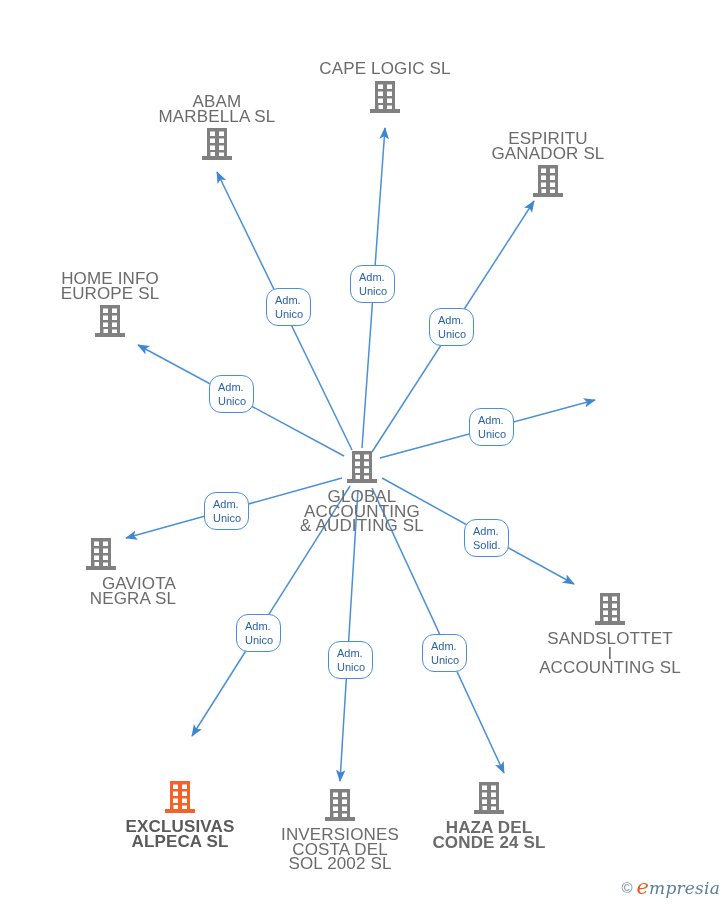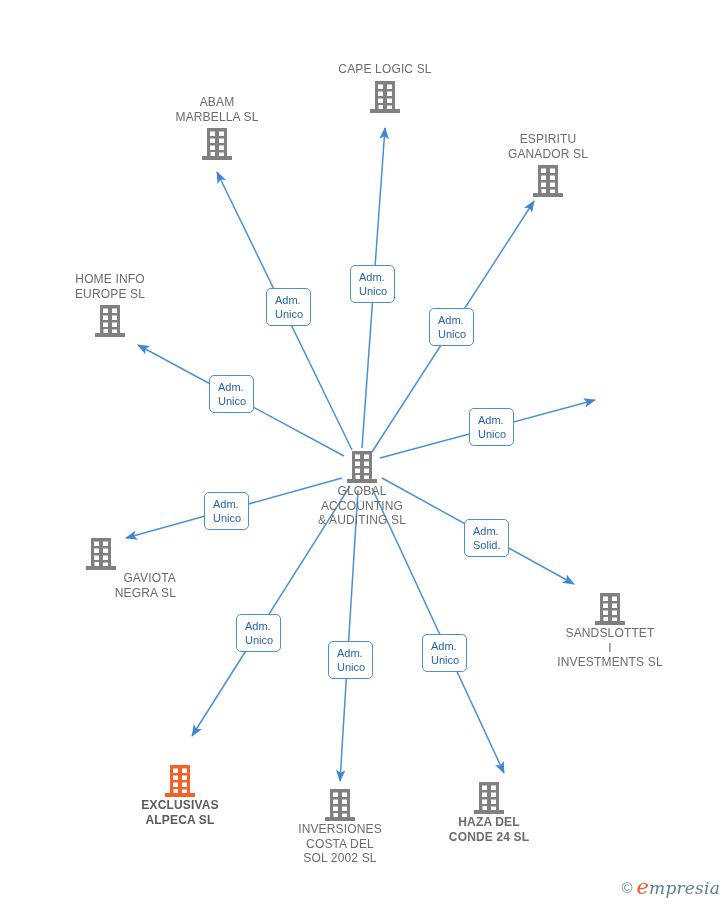--- a/index.html
+++ b/index.html
@@ -32,37 +32,37 @@
     margin-left: -75px;
     text-align: center;
     line-height: 14.5px;
   }
   .node .bldg {
     display: block;
     margin: 0 auto;
   }
   .node .caption {
     display: block;
-    font-size: 12px;
+    font-size: 17px;
     color: #6b6b6b;
     letter-spacing: 0.15px;
     white-space: pre-line;
   }
   .node.label-above .caption { margin-bottom: 3px; }
-  .node.label-below .caption { margin-top: 0; }
+  .node.label-below .caption { margin-top: 6px; }
   .node.focus .caption {
     color: #5a5a5a;
     font-weight: bold;
   }
   .edge-label {
     position: absolute;
     box-sizing: border-box;
     background: #ffffff;
     border: 1.4px solid #4a90d9;
-    border-radius: 5px;
+    border-radius: 12px;
     color: #2a62ad;
     font-size: 11px;
     line-height: 14px;
     padding: 4px 7px 4px 8px;
     text-align: left;
     white-space: pre-line;
     z-index: 4;
   }
   .watermark {
     position: absolute;
@@ -255,24 +255,24 @@
         <rect x="9" y="11.5" width="5" height="4.5"></rect>
           <rect x="18" y="11.5" width="5" height="4.5"></rect>
         <rect x="9" y="18.5" width="5" height="4.5"></rect>
           <rect x="18" y="18.5" width="5" height="4.5"></rect>
         <rect x="9.5" y="25" width="4.5" height="4"></rect>
           <rect x="18" y="25.5" width="5" height="3.5"></rect>
       </g>
     </svg>
     <span class="caption">SANDSLOTTET
 I
-INVESTMENTS SL</span>
-  </div>
-
-  <div class="node label-below focus" style="left:180px; top:764px;text-align:center;">
+ACCOUNTING SL</span>
+  </div>
+
+  <div class="node label-below focus" style="left:180px; top:780px;text-align:center;">
     <svg class="bldg" width="32" height="34" viewBox="0 0 32 34">
       <g fill="#f4622a">
           <rect x="6" y="1" width="20" height="28"></rect>
           <rect x="1" y="29" width="30" height="4"></rect>
         </g>
       <g fill="#ffffff">
         <rect x="9" y="4.5" width="5" height="4.5"></rect>
           <rect x="18" y="4.5" width="5" height="4.5"></rect>
         <rect x="9" y="11.5" width="5" height="4.5"></rect>
           <rect x="18" y="11.5" width="5" height="4.5"></rect>

